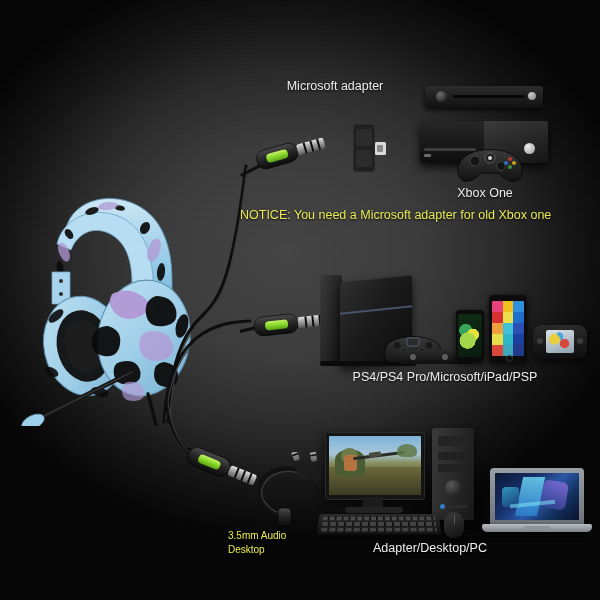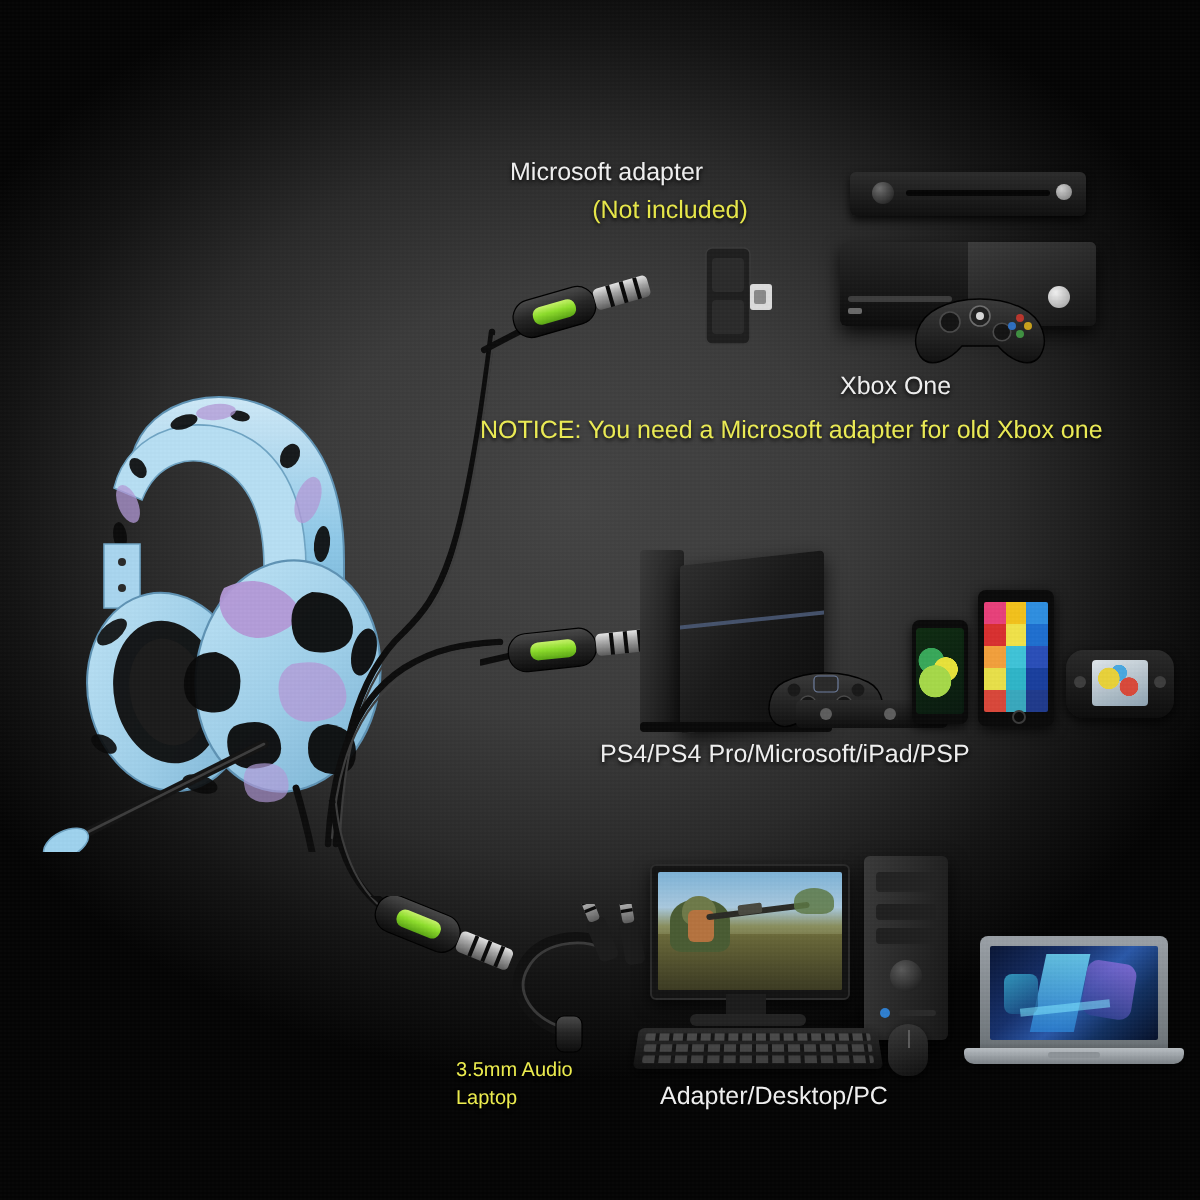--- a/index.html
+++ b/index.html
@@ -24,21 +24,21 @@
     left:0;right:0;top:12px;text-align:center;
     font-size:31px;font-weight:bold;letter-spacing:3.2px;
     font-family:"DejaVu Sans", sans-serif;
     background:linear-gradient(180deg,#fdfb9a 0%,#f3e24a 26%,#e9c81b 50%,#c79a08 72%,#8e6a05 100%);
     -webkit-background-clip:text;background-clip:text;color:transparent;
     -webkit-text-fill-color:transparent;
     filter:drop-shadow(0 2px 2px rgba(0,0,0,.85));
   }
 
   
-  .lbl{color:#f0f0f0;font-size:12.5px;text-align:left;text-shadow:0 1px 2px rgba(0,0,0,.9);white-space:nowrap;}
+  .lbl{color:#f0f0f0;font-size:12.5px;text-align:center;text-shadow:0 1px 2px rgba(0,0,0,.9);white-space:nowrap;}
   .lbl-yellow{color:#e8e84a;font-size:12.5px;text-align:center;text-shadow:0 1px 2px rgba(0,0,0,.9);white-space:nowrap;}
   .lbl-notice{color:#ecec55;font-size:12.5px;white-space:nowrap;text-shadow:0 1px 2px rgba(0,0,0,.9);margin-left:31px;}
   .lbl-adapter{color:#eeee4e;font-size:10px;line-height:14px;text-shadow:0 1px 2px rgba(0,0,0,.9);}
 
   
   #headset{left:-4px;top:176px;width:210px;height:250px;}
 
   
   .cable-path{fill:none;stroke:#0d0d0d;stroke-width:3.2;stroke-linecap:round;}
   .cable-hi{fill:none;stroke:#3c3c3c;stroke-width:1.1;stroke-linecap:round;}
@@ -157,21 +157,20 @@
       <rect class="ctrl-body" x="20" y="16" width="42" height="19" rx="9"></rect>
       <rect class="ctrl-led" x="30" y="21" width="22" height="9" rx="4"></rect>
       <rect class="plug-metal" x="62" y="20" width="28" height="11" rx="2.5"></rect>
       <rect class="plug-band" x="69" y="20" width="2" height="11"></rect>
       <rect class="plug-band" x="76" y="20" width="2" height="11"></rect>
       <rect class="plug-band" x="83" y="20" width="2" height="11"></rect>
     </g>
   </svg>
 
   <div class="abs lbl" style="left:255px;top:79px;width:160px;">Microsoft adapter</div>
-  <div class="abs lbl-yellow" style="left:255px;top:98px;width:160px;">(Not included)</div>
 
   <svg class="abs" style="left:345px;top:120px;" width="48" height="56">
     <rect x="8" y="4" width="22" height="48" rx="3" fill="#1f1f1f" stroke="#3a3a3a" stroke-width=".8"></rect>
     <rect x="11" y="9" width="16" height="17" rx="2" fill="#2b2b2b"></rect>
     <rect x="11" y="30" width="16" height="17" rx="2" fill="#2b2b2b"></rect>
     <rect x="30" y="22" width="11" height="13" rx="1.5" fill="#dcdcdc"></rect>
     <rect x="32" y="25" width="6" height="7" rx="1" fill="#8a8a8a"></rect>
   </svg>
 
   <div class="abs" style="left:420px;top:86px;width:130px;height:100px;">
@@ -317,21 +316,21 @@
     <g transform="rotate(-10 82 24)">
       <rect x="76" y="8" width="10" height="22" rx="3" fill="#1c1c1c"></rect>
       <rect x="78" y="-6" width="6" height="15" rx="2" fill="url(#metalgrad)"></rect>
       <rect x="78" y="-2" width="6" height="1.6" fill="#0b0b0b"></rect>
       <rect x="78" y="2" width="6" height="1.6" fill="#0b0b0b"></rect>
     </g>
   </svg>
 
   <div class="abs lbl-adapter" style="left:228px;top:529px;">
     <div>3.5mm Audio</div>
-    <div>Laptop</div>
+    <div>Desktop</div>
   </div>
 
   <div class="abs screen-bezel" style="left:325px;top:432px;width:98px;height:66px;">
     <div class="abs" style="left:3px;top:3px;right:3px;bottom:4px;overflow:hidden;border-radius:1px;background:
         linear-gradient(180deg,#7fb3d8 0%,#a9c9de 30%,#8a8f5e 46%,#6d6a3c 64%,#4e4a2c 100%);">
       <div class="abs" style="left:0;top:52%;right:0;bottom:0;background:linear-gradient(180deg,#6b6a3a,#3b3a22);"></div>
       <div class="abs" style="left:6px;top:24%;width:30px;height:44%;background:#4a5c33;border-radius:40% 40% 20% 20%;"></div>
       <div class="abs" style="left:12px;top:20%;width:17px;height:15px;background:#6e7a4a;border-radius:50% 50% 40% 40%;"></div>
       <div class="abs" style="left:15px;top:33%;width:13px;height:16px;background:#b5733f;border-radius:3px;"></div>
       <div class="abs" style="left:24px;top:30%;width:52px;height:3px;background:#2b2b26;transform:rotate(-7deg);border-radius:2px;"></div>

